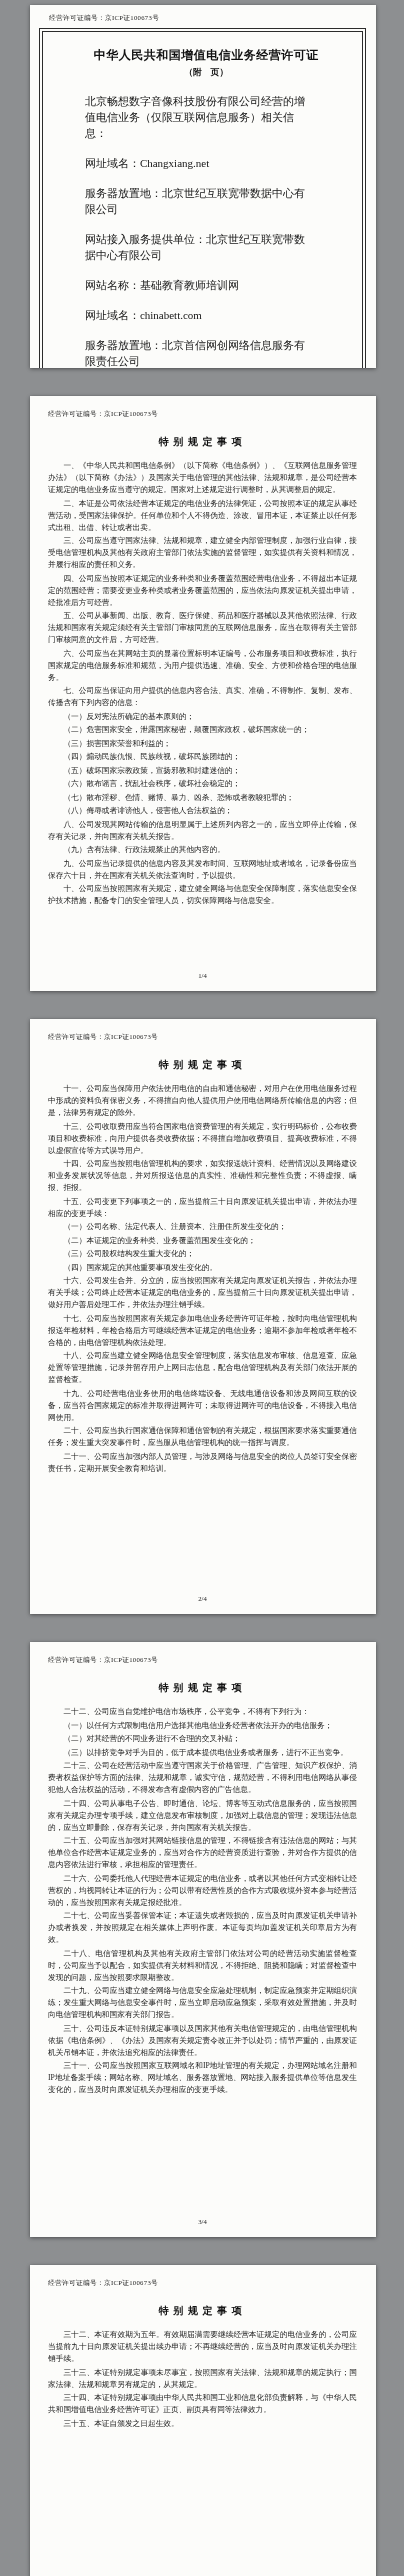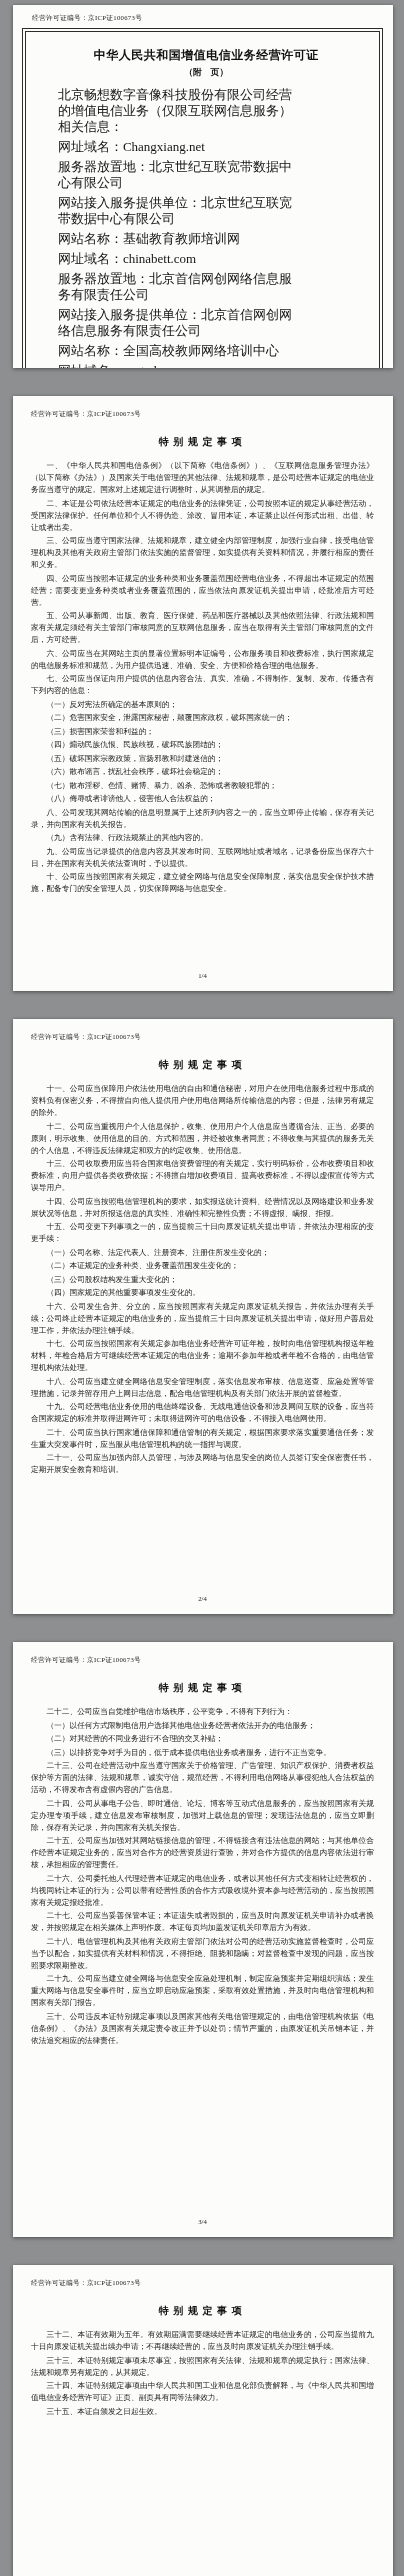--- a/index.html
+++ b/index.html
@@ -14,21 +14,21 @@
     height: 2873px;
     display: flex;
     flex-direction: column;
     align-items: center;
     padding-top: 5.2px;
     gap: 28px;
     overflow: hidden;
   }
   .page {
     position: relative;
-    width: 380px;
+    width: 346px;
     background: #fcfcfa;
     box-shadow: 0 1px 4.1px rgba(0,0,0,.45), 0 0 0.5px rgba(0,0,0,.6);
     flex: 0 0 auto;
     overflow: hidden;
   }
   
   .cert-page {
     height: 363px;
     padding: 6.2px 9.3px 8.2px;
     display: flex;
@@ -61,22 +61,22 @@
   }
   .cert-subtitle {
     text-align: center;
     font-size: 8.8px;
     font-weight: bold;
     margin: 0 0 8.2px;
     color: #111;
   }
   .cert-body { width: 253px; }
   .cert-body p {
-    margin: 4px;
-    font-size: 13px;
+    margin: 14px;
+    font-size: 11px;
     line-height: 16px;
     color: #151515;
   }
   
   .prov-page {
     height: 595px;
     padding: 13.4px 18.5px 31px;
   }
   .prov-title {
     margin: 16.5px 0 11.3px;
@@ -197,21 +197,20 @@
 
   <section class="page prov-page">
     <div class="doc-header">
       <span>经营许可证编号：</span><span>京ICP证100673号</span>
     </div>
     <h2 class="prov-title">特别规定事项</h2>
     <div class="prov-body">
 
         <p>十一、公司应当保障用户依法使用电信的自由和通信秘密，对用户在使用电信服务过程中形成的资料负有保密义务，不得擅自向他人提供用户使用电信网络所传输信息的内容；但是，法律另有规定的除外。</p>
 
-        <p>十二、公司应当重视用户个人信息保护，收集、使用用户个人信息应当遵循合法、正当、必要的原则，明示收集、使用信息的目的、方式和范围，并经被收集者同意；不得收集与其提供的服务无关的个人信息，不得违反法律规定和双方的约定收集、使用信息。</p>
 
         <p>十三、公司收取费用应当符合国家电信资费管理的有关规定，实行明码标价，公布收费项目和收费标准，向用户提供各类收费依据；不得擅自增加收费项目、提高收费标准，不得以虚假宣传等方式误导用户。</p>
 
         <p>十四、公司应当按照电信管理机构的要求，如实报送统计资料、经营情况以及网络建设和业务发展状况等信息，并对所报送信息的真实性、准确性和完整性负责；不得虚报、瞒报、拒报。</p>
 
         <p>十五、公司变更下列事项之一的，应当提前三十日向原发证机关提出申请，并依法办理相应的变更手续：</p>
 
         <p>（一）公司名称、法定代表人、注册资本、注册住所发生变化的；</p>
 
         <p>（二）本证规定的业务种类、业务覆盖范围发生变化的；</p>
@@ -259,20 +258,21 @@
         <p>二十六、公司委托他人代理经营本证规定的电信业务，或者以其他任何方式变相转让经营权的，均视同转让本证的行为；公司以带有经营性质的合作方式吸收境外资本参与经营活动的，应当按照国家有关规定报经批准。</p>
 
         <p>二十七、公司应当妥善保管本证；本证遗失或者毁损的，应当及时向原发证机关申请补办或者换发，并按照规定在相关媒体上声明作废。本证每页均加盖发证机关印章后方为有效。</p>
 
         <p>二十八、电信管理机构及其他有关政府主管部门依法对公司的经营活动实施监督检查时，公司应当予以配合，如实提供有关材料和情况，不得拒绝、阻挠和隐瞒；对监督检查中发现的问题，应当按照要求限期整改。</p>
 
         <p>二十九、公司应当建立健全网络与信息安全应急处理机制，制定应急预案并定期组织演练；发生重大网络与信息安全事件时，应当立即启动应急预案，采取有效处置措施，并及时向电信管理机构和国家有关部门报告。</p>
 
         <p>三十、公司违反本证特别规定事项以及国家其他有关电信管理规定的，由电信管理机构依据《电信条例》、《办法》及国家有关规定责令改正并予以处罚；情节严重的，由原发证机关吊销本证，并依法追究相应的法律责任。</p>
 
+        <p>三十一、公司应当按照国家互联网域名和IP地址管理的有关规定，办理网站域名注册和IP地址备案手续；网站名称、网址域名、服务器放置地、网站接入服务提供单位等信息发生变化的，应当及时向原发证机关办理相应的变更手续。</p>
       </div>
     <div class="page-number">3/4</div>
   </section>
 
   <section class="page prov-page">
     <div class="doc-header">
       <span>经营许可证编号：</span><span>京ICP证100673号</span>
     </div>
     <h2 class="prov-title">特别规定事项</h2>
     <div class="prov-body">

